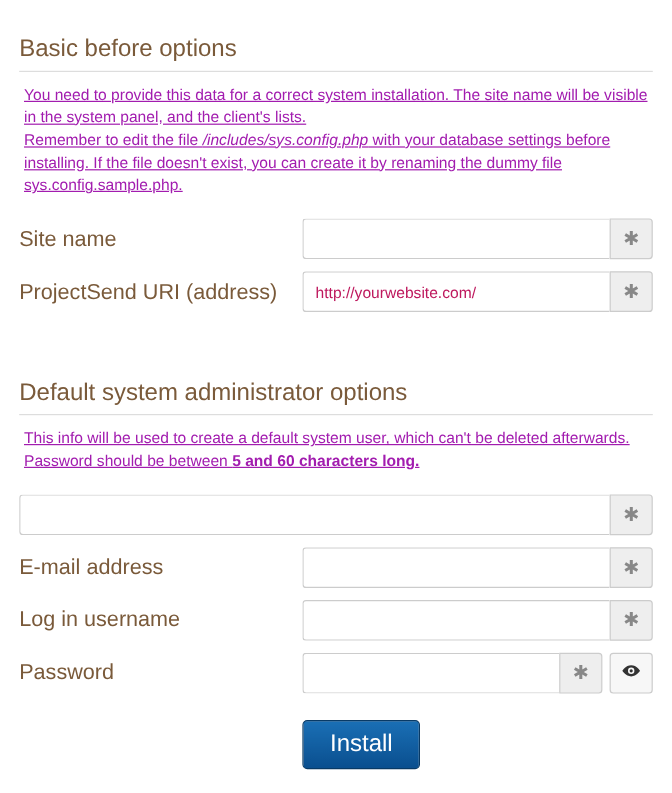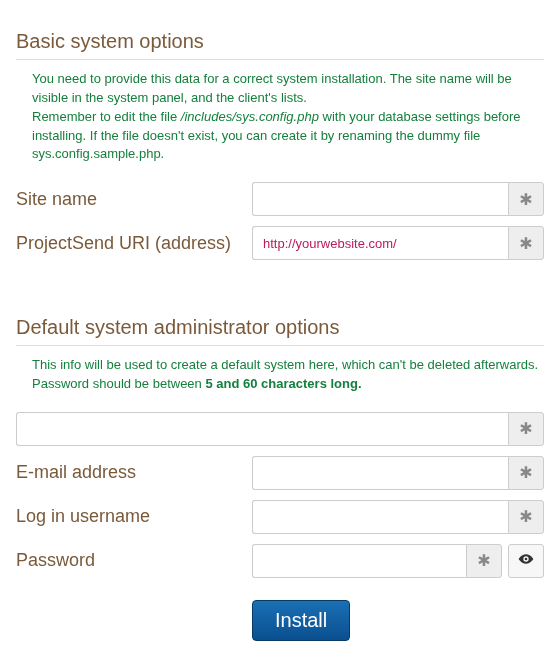--- a/index.html
+++ b/index.html
@@ -14,23 +14,24 @@
   }
   h2.section-title {
     font-size: 20px;
     font-weight: 400;
     color: #7a5a3a;
     margin: 10px 0 4px 0;
     padding-bottom: 6px;
     border-bottom: 1px solid #ddd;
   }
   .section-desc {
-    margin: 10px 0 18px 16px;
+    margin: 10px 0 18px 4px;
     line-height: 1.45;
-    color: #15803d;
+    color: #a21caf;
+    text-decoration: underline;
   }
   .section-desc .italic { font-style: italic; text-align: right; }
   .section-desc .bold { font-weight: bold; }
   .form-row {
     display: flex;
     align-items: center;
     margin-bottom: 10px;
   }
   .form-label {
     flex: 0 0 236px;
@@ -103,21 +104,21 @@
     margin-top: 24px;
     color: #0a4f8f;
     font-weight: bold;
     font-size: 12px;
     line-height: 1.4;
   }
 </style>
 </head>
 <body>
 
-<h2 class="section-title">Basic system options</h2>
+<h2 class="section-title">Basic before options</h2>
 <div class="section-desc">
   <span>You need to provide this data for a correct system installation. The site name will be visible in the system panel, and the client's lists.</span><br>
   <span>Remember to edit the file </span><span class="italic">/includes/sys.config.php</span><span> with your database settings before installing. If the file doesn't exist, you can create it by renaming the dummy file sys.config.sample.php.</span>
 </div>
 
 <div class="form-row">
   <div class="form-label">Site name</div>
   <div class="input-wrap">
     <div class="input-group">
       <input type="text" class="text-input" value="" style="">
@@ -133,21 +134,21 @@
       <input type="text" class="text-input" value="http://yourwebsite.com/" style="">
       <div class="req-addon">✱</div>
     </div>
   </div>
 </div>
 
 <div class="section-gap"></div>
 
 <h2 class="section-title">Default system administrator options</h2>
 <div class="section-desc">
-  <span>This info will be used to create a default system here, which can't be deleted afterwards. Password should be between </span><span class="bold">5 and 60 characters long.</span>
+  <span>This info will be used to create a default system user, which can't be deleted afterwards. Password should be between </span><span class="bold">5 and 60 characters long.</span>
 </div>
 
 <div class="form-row">
   <div class="input-wrap">
     <div class="input-group">
       <input type="text" class="text-input" value="" style="">
       <div class="req-addon">✱</div>
     </div>
   </div>
 </div>

